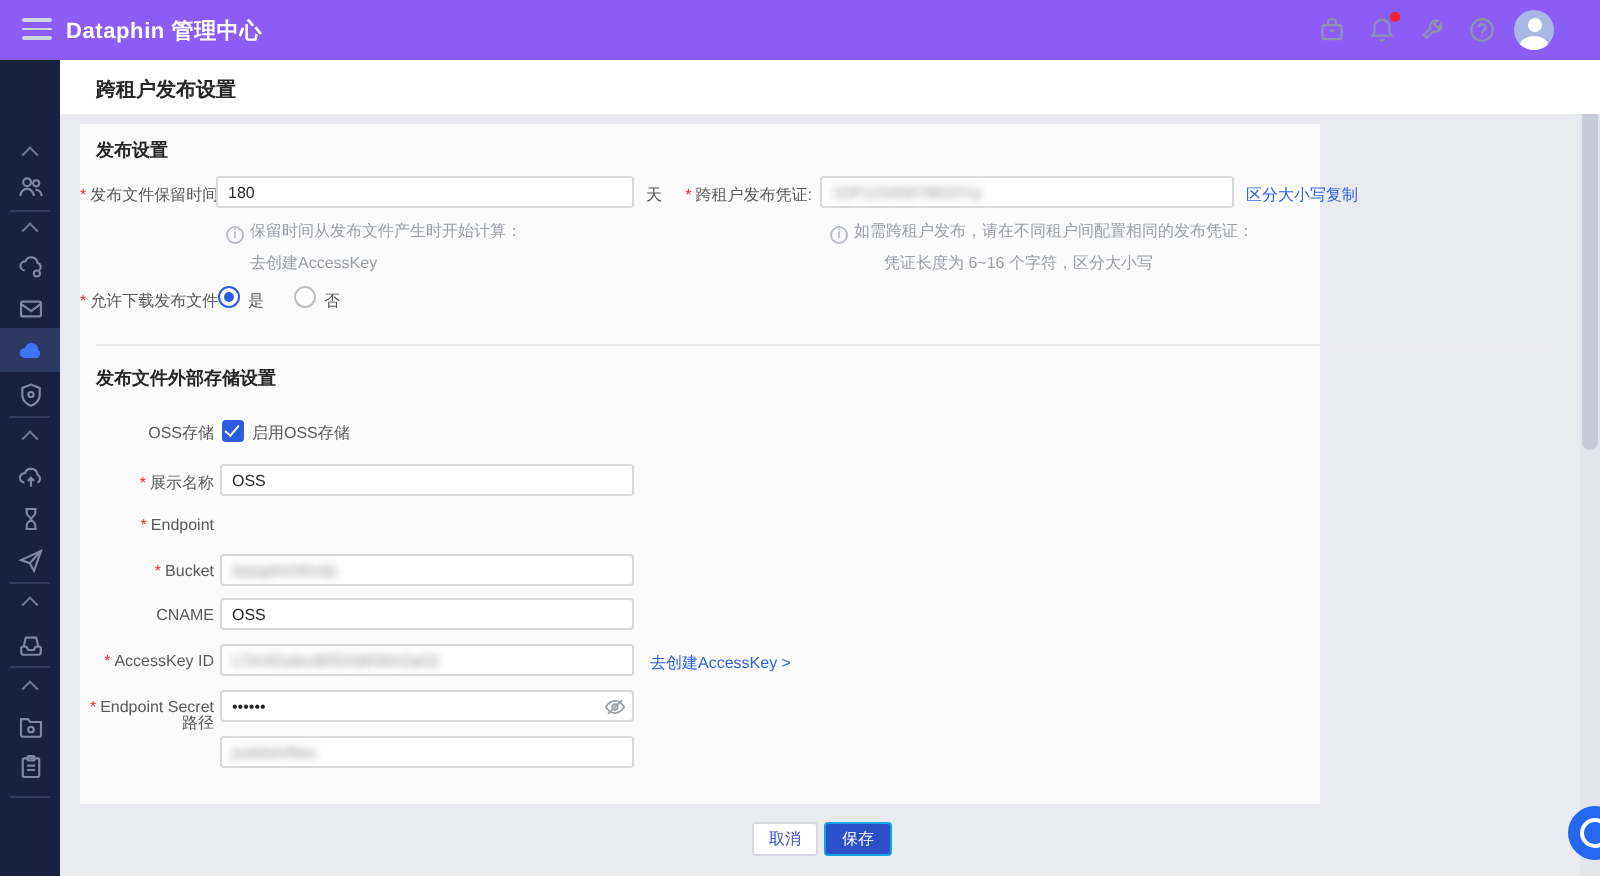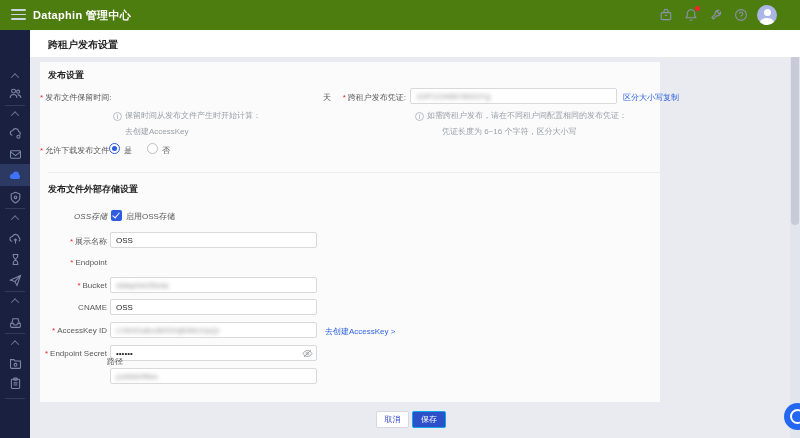--- a/index.html
+++ b/index.html
@@ -1,20 +1,20 @@
 <!DOCTYPE html>
 <html><head>
 <meta charset="utf-8">
 <style>
   * { margin:0; padding:0; box-sizing:border-box; }
   html,body { width:800px; height:438px; overflow:hidden; font-family:"Liberation Sans", sans-serif; }
   body { position:relative; background:#e9ebf1; }
 
   
-  .header { position:absolute; left:0; top:0; width:800px; height:30px; background:#4d7c0f; z-index:5; }
+  .header { position:absolute; left:0; top:0; width:800px; height:30px; background:#8b5cf6; z-index:5; }
   .hamburger { position:absolute; left:11px; top:9px; width:15px; height:11px; cursor:pointer; }
   .hamburger i { display:block; height:1.6px; background:#cfd4e3; margin-bottom:3px; border-radius:1px; }
   .brand { position:absolute; left:33px; top:8px; color:#ffffff; font-size:11px; font-weight:bold; letter-spacing:.3px; }
   .hicon { position:absolute; top:8px; width:14px; height:14px; color:#8b93ad; }
   .hicon svg { width:14px; height:14px; display:block; }
   .badge-dot { position:absolute; right:-2px; top:-2px; width:5px; height:5px; background:#f5222d; border-radius:50%; }
   .avatar { position:absolute; left:757px; top:5px; width:20px; height:20px; border-radius:50%; background:#aab6e6; overflow:hidden; }
   .avatar .head { position:absolute; left:6.5px; top:4px; width:7px; height:7px; border-radius:50%; background:#fff; }
   .avatar .body { position:absolute; left:3px; top:12.5px; width:14px; height:9px; border-radius:50%; background:#fff; }
 
@@ -207,20 +207,21 @@
   <div class="page-title">跨租户发布设置</div>
 </div>
 
 <div class="card">
 
   <div class="sec-title" style="left:8px; top:7px;">发布设置</div>
 
   <div class="flabel" style="left:0px; top:30px; width:66px;">
     <span class="req">*</span><span>发布文件保留时间:</span>
   </div>
+  <input class="tinput" style="left: 68px; top: 26px; width: 209px;" readonly="" value="180">
   <div class="unit" style="left:283px; top:30px;">天</div>
   <div class="hint" style="left:73px; top:48px;">
     <i class="info-ic">i</i><span>保留时间从发布文件产生时开始计算：</span>
   </div>
   <div class="hint" style="left:85px; top:64px;">去创建AccessKey</div>
 
   <div class="flabel" style="left:300px; top:30px; width:66px;">
     <span class="req">*</span><span>跨租户发布凭证:</span>
   </div>
   <div class="tinput fakeinput" style="left:370px; top:26px; width:207px;">
@@ -238,21 +239,21 @@
   </div>
   <span class="radio on" style="left:69px; top:81px;"></span>
   <span class="rlabel" style="left:84px; top:83px;">是</span>
   <span class="radio" style="left:107px; top:81px;"></span>
   <span class="rlabel" style="left:122px; top:83px;">否</span>
 
   <div class="divider" style="top:110px;"></div>
 
   <div class="sec-title" style="left:8px; top:121px;">发布文件外部存储设置</div>
 
-  <div class="flabel" style="left:0px; top:149px; width:67px;font-style:italic;">OSS存储</div>
+  <div class="flabel" style="left:0px; top:149px; width:67px;">OSS存储</div>
   <span class="checkbox" style="left:71px; top:148px;"></span>
   <span class="rlabel" style="left:86px; top:149px;">启用OSS存储</span>
 
   <div class="flabel" style="left:0px; top:174px; width:67px;">
     <span class="req">*</span><span>展示名称</span>
   </div>
   <input class="tinput" style="left: 70px; top: 170px; width: 207px;" readonly="" value="OSS">
 
   <div class="flabel" style="left:0px; top:196px; width:67px;">
     <span class="req">*</span><span>Endpoint</span>
@@ -281,21 +282,21 @@
   </div>
   <input class="tinput" style="left: 70px; top: 283px; width: 207px; padding-right: 18px;" readonly="" value="••••••">
   <span class="eye" style="left:262px; top:286px;">
     <svg viewBox="0 0 12 12" fill="none" stroke="#9aa0a6" stroke-width="1">
       <path d="M1 6c1.4-2.2 3.1-3.3 5-3.3S9.6 3.8 11 6c-1.4 2.2-3.1 3.3-5 3.3S2.4 8.2 1 6z"></path>
       <circle cx="6" cy="6" r="1.5"></circle>
         <path d="M2.2 9.8 9.8 2.2"></path>
     </svg>
   </span>
 
-  <div class="flabel" style="left:0px; top:294px; width:67px;margin-left:16px;">路径</div>
+  <div class="flabel" style="left:0px; top:294px; width:67px;">路径</div>
   <div class="tinput fakeinput" style="left:70px; top:306px; width:207px;">
     <span class="blurred">publish/files</span>
   </div>
 
 </div>
 
 <div class="btn btn-cancel">取消</div>
 <div class="btn btn-save">保存</div>
 
 <div class="scroll-track">

